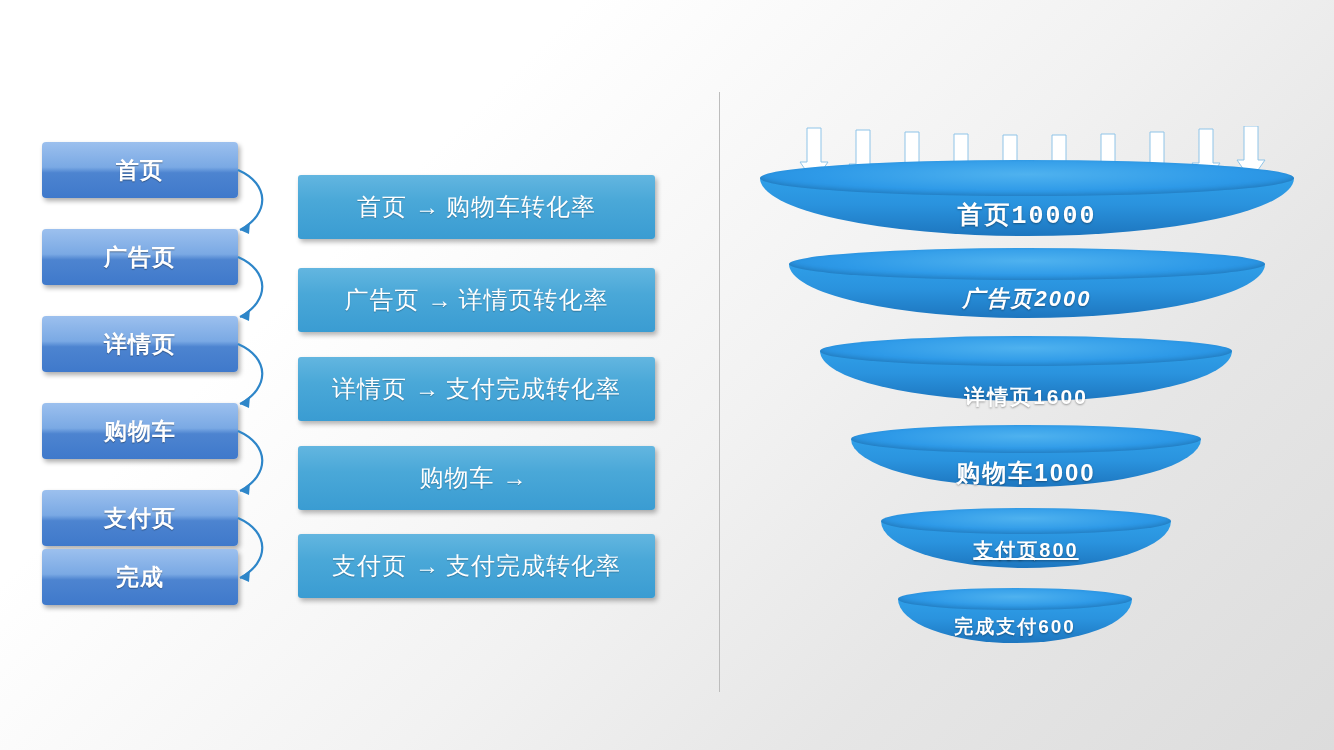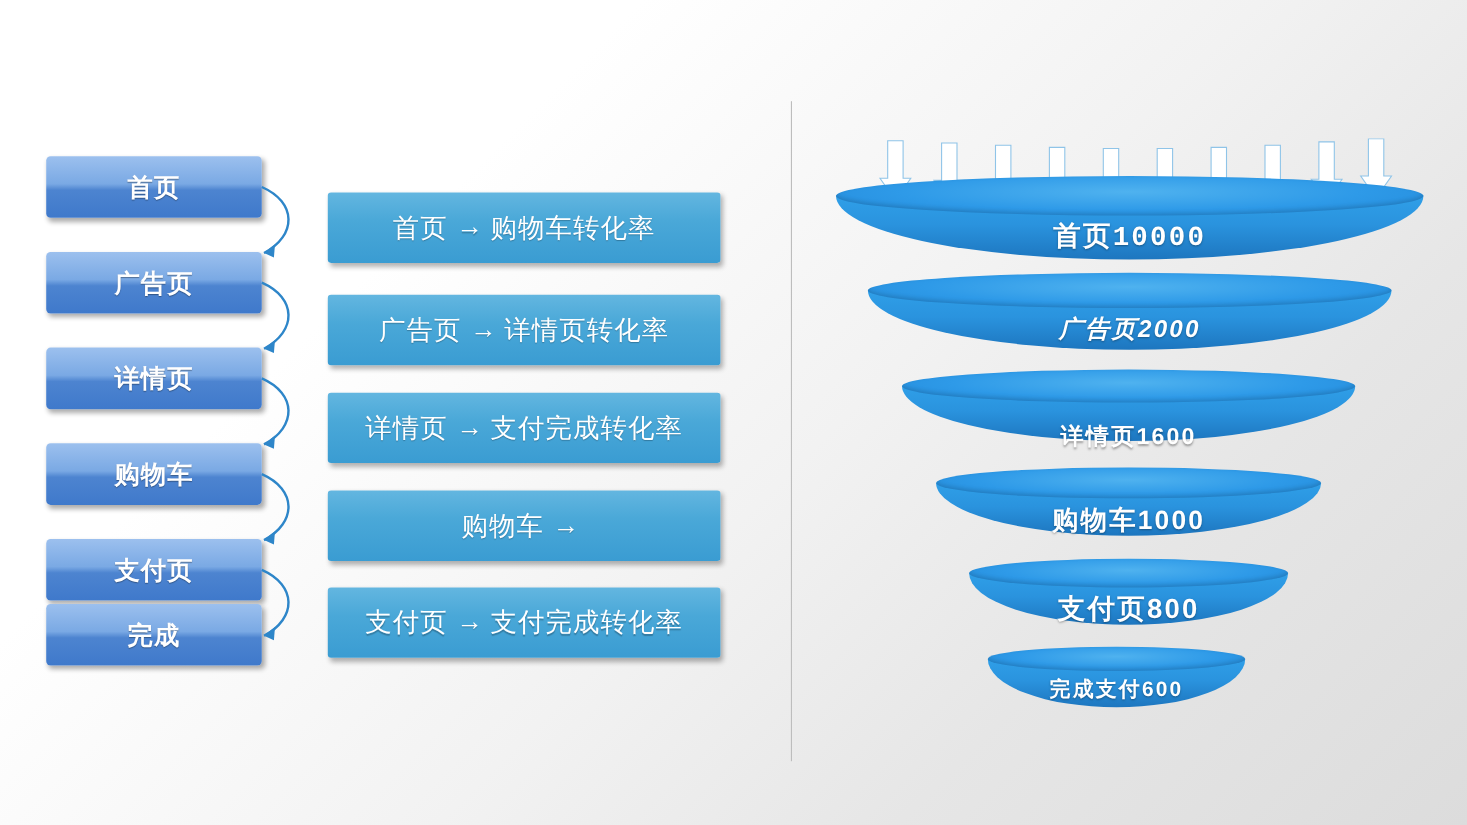--- a/index.html
+++ b/index.html
@@ -216,21 +216,21 @@
 
     <div class="funnel-layer" style="left:851px; top:425px; width:350px; height:68px;">
       <div class="fl-body" style="top:14px; width:350px; height:48px; background:linear-gradient(to bottom,#2f9fe8 0%,#2a93de 45%,#1d76bf 100%);"></div>
       <div class="fl-top" style="width:350px; height:28px; background:radial-gradient(ellipse at 50% 40%, #4fb2ef 0%, #2e9ae8 55%, #2188d8 100%); box-shadow: inset 0 -2px 4px rgba(0,0,0,0.15);"></div>
       <div class="fl-label" style="top:32px; font-size:24px;">购物车1000</div>
     </div>
 
     <div class="funnel-layer" style="left:881px; top:508px; width:290px; height:66px;">
       <div class="fl-body" style="top:13px; width:290px; height:47px; background:linear-gradient(to bottom,#2f9fe8 0%,#2a93de 45%,#1d76bf 100%);"></div>
       <div class="fl-top" style="width:290px; height:26px; background:radial-gradient(ellipse at 50% 40%, #4fb2ef 0%, #2e9ae8 55%, #2188d8 100%); box-shadow: inset 0 -2px 4px rgba(0,0,0,0.15);"></div>
-      <div class="fl-label" style="top:29px; font-size:25px;">支付页800</div>
+      <div class="fl-label" style="top:29px; font-size:20px;text-decoration:underline;">支付页800</div>
     </div>
 
     <div class="funnel-layer" style="left:898px; top:588px; width:234px; height:62px;">
       <div class="fl-body" style="top:11px; width:234px; height:44px; background:linear-gradient(to bottom,#2f9fe8 0%,#2a93de 45%,#1d76bf 100%);"></div>
       <div class="fl-top" style="width:234px; height:22px; background:radial-gradient(ellipse at 50% 40%, #4fb2ef 0%, #2e9ae8 55%, #2188d8 100%); box-shadow: inset 0 -2px 4px rgba(0,0,0,0.15);"></div>
       <div class="fl-label" style="top:26px; font-size:19px;">完成支付600</div>
     </div>
 
   </div>
 

